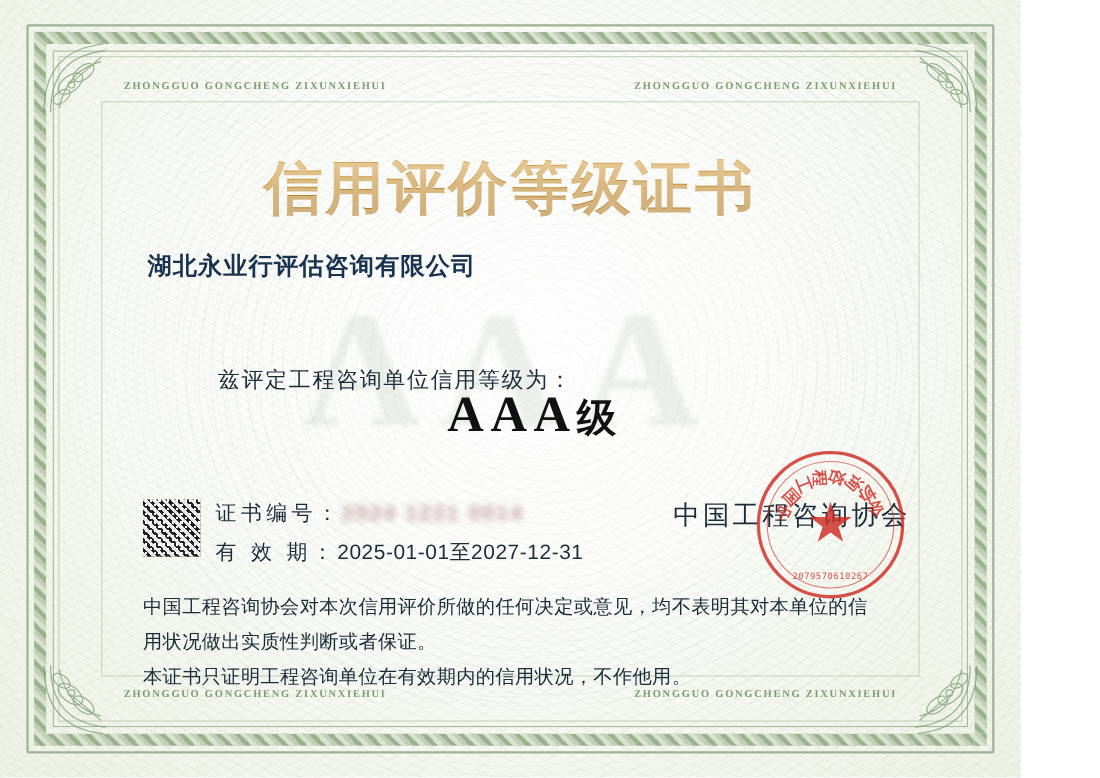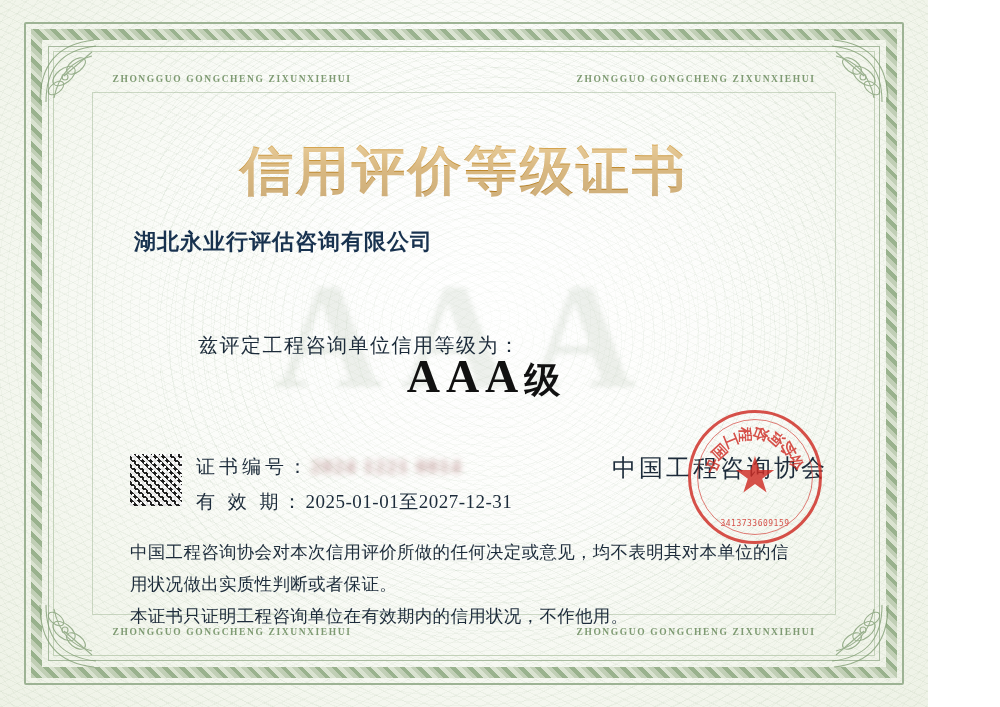--- a/index.html
+++ b/index.html
@@ -213,21 +213,21 @@
     position: absolute;
     inset: 0;
     background-image:
       repeating-linear-gradient(45deg, rgba(255,255,255,.85) 0 3px, rgba(255,255,255,0) 3px 6px);
     mix-blend-mode: screen;
   }
 
   .field {
     position: absolute;
     left: 104px;
-    font-family: Liberation Serif, serif;
+    font-family: Liberation Sans, sans-serif;
     font-size: 19px;
     color: #1c2b3a;
     letter-spacing: .5px;
     white-space: nowrap;
   }
   .field .label { letter-spacing: 4px; }
   .field.no { top: 362px; }
   .field.valid { top: 397px; }
 
   .redacted {
@@ -415,20 +415,20 @@
       <div class="arc-text">
         <span style="transform: rotate(-64deg) translate(0,-50px) rotate(90deg);">中</span>
         <span style="transform: rotate(-43deg) translate(0,-50px) rotate(90deg);">国</span>
         <span style="transform: rotate(-22deg) translate(0,-50px) rotate(90deg);">工</span>
         <span style="transform: rotate(-1deg) translate(0,-50px) rotate(90deg);">程</span>
         <span style="transform: rotate(20deg) translate(0,-50px) rotate(90deg);">咨</span>
         <span style="transform: rotate(41deg) translate(0,-50px) rotate(90deg);">询</span>
         <span style="transform: rotate(62deg) translate(0,-50px) rotate(90deg);">协</span>
         <span style="transform: rotate(83deg) translate(0,-50px) rotate(90deg);">会</span>
       </div>
-      <div class="seal-code">3413733609159</div>
+      <div class="seal-code">2079570610267</div>
     </div>
 
     <div class="note n1">中国工程咨询协会对本次信用评价所做的任何决定或意见，均不表明其对本单位的信用状况做出实质性判断或者保证。</div>
     <div class="note n2">本证书只证明工程咨询单位在有效期内的信用状况，不作他用。</div>
 
   </div>
 </div>
 
 </body></html>

